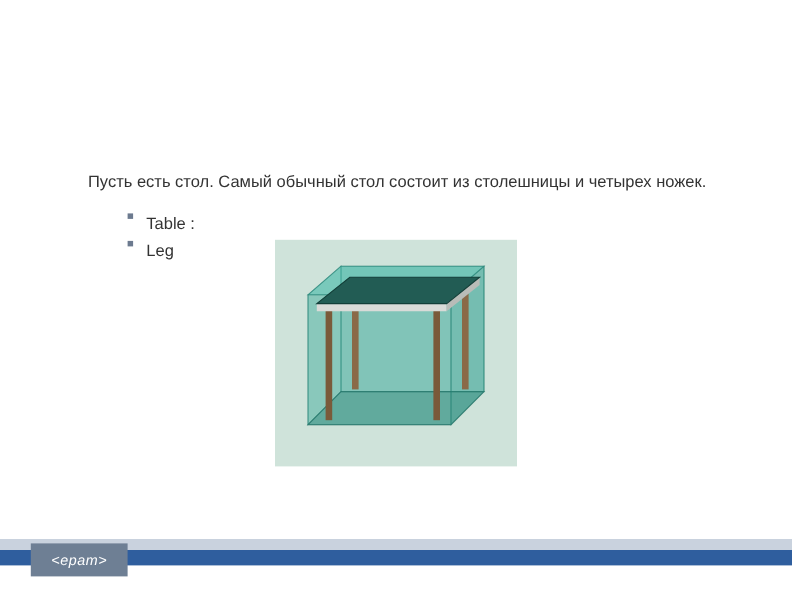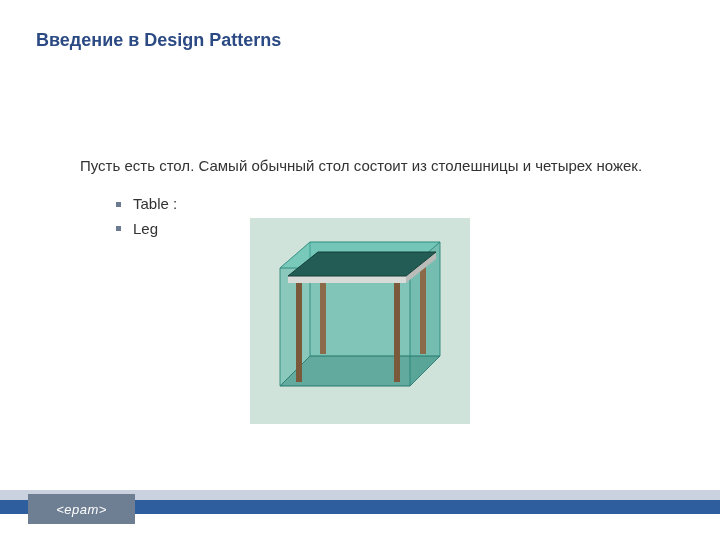--- a/index.html
+++ b/index.html
@@ -2,34 +2,33 @@
 <html><head>
 <meta charset="utf-8">
 <style>
   * { box-sizing: border-box; margin: 0; padding: 0; }
   html, body { width: 720px; height: 540px; font-family: Arial, Helvetica, sans-serif; background: #fff; overflow: hidden; }
   .slide { position: relative; width: 720px; height: 540px; }
   .title { position: absolute; top: 30px; left: 36px; font-size: 18px; font-weight: bold; color: #2b4a84; }
   .body { position: absolute; top: 110px; left: 80px; right: 60px; color: #333; font-size: 15px; line-height: 1.35; }
   .para { margin-bottom: 18px; margin-top: 46px; }
   .list { margin-top: 8px; margin-left: 36px; }
-  .li { display: flex; align-items: center; margin-bottom: 4px; font-size: 15px; color:#333; }
+  .li { display: flex; align-items: flex-start; margin-bottom: 4px; font-size: 15px; color:#333; }
   .bul { width: 5px; height: 5px; background: #6c7a8f; margin-right: 12px; flex: 0 0 5px; }
   .illus-wrap { position: absolute; top: 218px; left: 250px; width: 220px; height: 206px; background: #cfe3da; display:flex; align-items:center; justify-content:center; }
   .illus { width: 200px; height: 186px; }
   .footer-bar { position: absolute; left: 0; right: 0; bottom: 26px; height: 14px; background: #2f5e9e; }
   .footer-bar-light { position: absolute; left: 0; right: 0; bottom: 40px; height: 10px; background: #c9d2de; }
-  .logo-box { position: absolute; left: 28px; bottom: 16px; width: 107px; height: 30px; background: #6e7f94; display:flex; align-items:center; justify-content:center; color:#fff; font-size:13px; font-style: italic; font-family: Arial, sans-serif; letter-spacing: 0.5px; }
+  .logo-box { position: absolute; left: 28px; bottom: 16px; width: 88px; height: 30px; background: #6e7f94; display:flex; align-items:center; justify-content:center; color:#fff; font-size:13px; font-style: italic; font-family: Arial, sans-serif; letter-spacing: 0.5px; }
 </style>
 </head>
 <body>
 
 <div class="slide">
 
-  <div class="title">Введение в Design Patterns</div>
 
   <div class="body">
     <p class="para">Пусть есть стол. Самый обычный стол состоит из столешницы и четырех ножек.</p>
     <div class="list">
       <div class="li">
         <span class="bul"></span>
         <span>Table :</span>
       </div>
       <div class="li">
         <span class="bul"></span>

